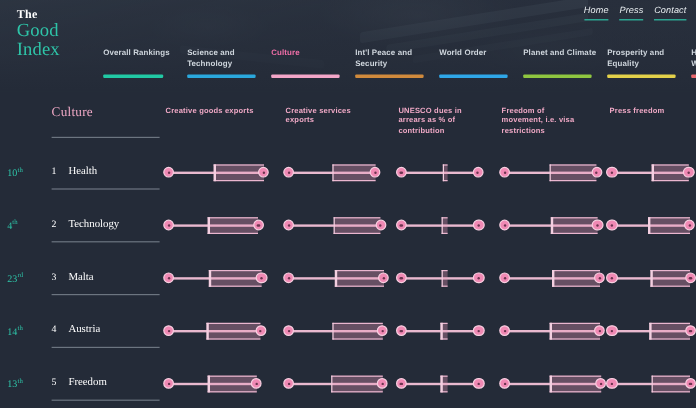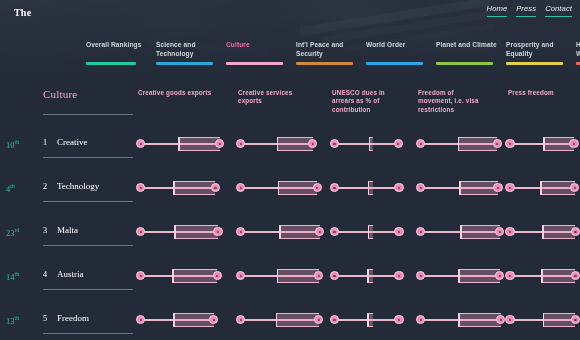--- a/index.html
+++ b/index.html
@@ -169,20 +169,22 @@
     <div class="header-photo"></div>
     <div class="roof r1"></div>
     <div class="roof r2"></div>
     <div class="roof r3"></div>
     <div class="roof r4"></div>
     <div class="veil"></div>
   </div>
 
   <div class="brand">
     <div class="brand-the">The</div>
+    <div class="brand-main">Good</div>
+    <div class="brand-main">Index</div>
   </div>
 
   <div class="topnav" id="topnav">
       <div class="topnav-item">
         <div class="topnav-label">Home</div>
         <div class="topnav-rule" style="background: rgb(46, 196, 168);"></div>
       </div>
       <div class="topnav-item">
         <div class="topnav-label">Press</div>
         <div class="topnav-rule" style="background: rgb(46, 196, 168);"></div>
@@ -238,21 +240,21 @@
           <div class="metric-head" style="left: 332px; width: 62px;">UNESCO dues in arrears as % of contribution</div>
           <div class="metric-head" style="left: 418px; width: 70px;">Freedom of movement, i.e. visa restrictions</div>
           <div class="metric-head" style="left: 508px; width: 62px;">Press freedom</div>
         </div>
     </div>
     <div class="rows" id="rows">
         <div class="row">
           <div class="rank">10<sup>th</sup></div>
           <div class="country-cell">
             <div class="country-idx">1</div>
-            <div class="country-name">Creative</div>
+            <div class="country-name">Health</div>
           </div>
           <div class="row-rule"></div>
           <div class="cell" style="left: 138px; width: 86px;">
             <div class="bp">
               <div class="bp-line" style="left: 2.58px; width: 79.12px;"></div>
               <div class="bp-box" style="left: 40.42px; width: 41.28px;"></div>
               <div class="bp-median" style="left: 40.42px;"></div>
               <div class="bp-cap" style="left: -2.02px;">
                 <i></i>
               </div>

